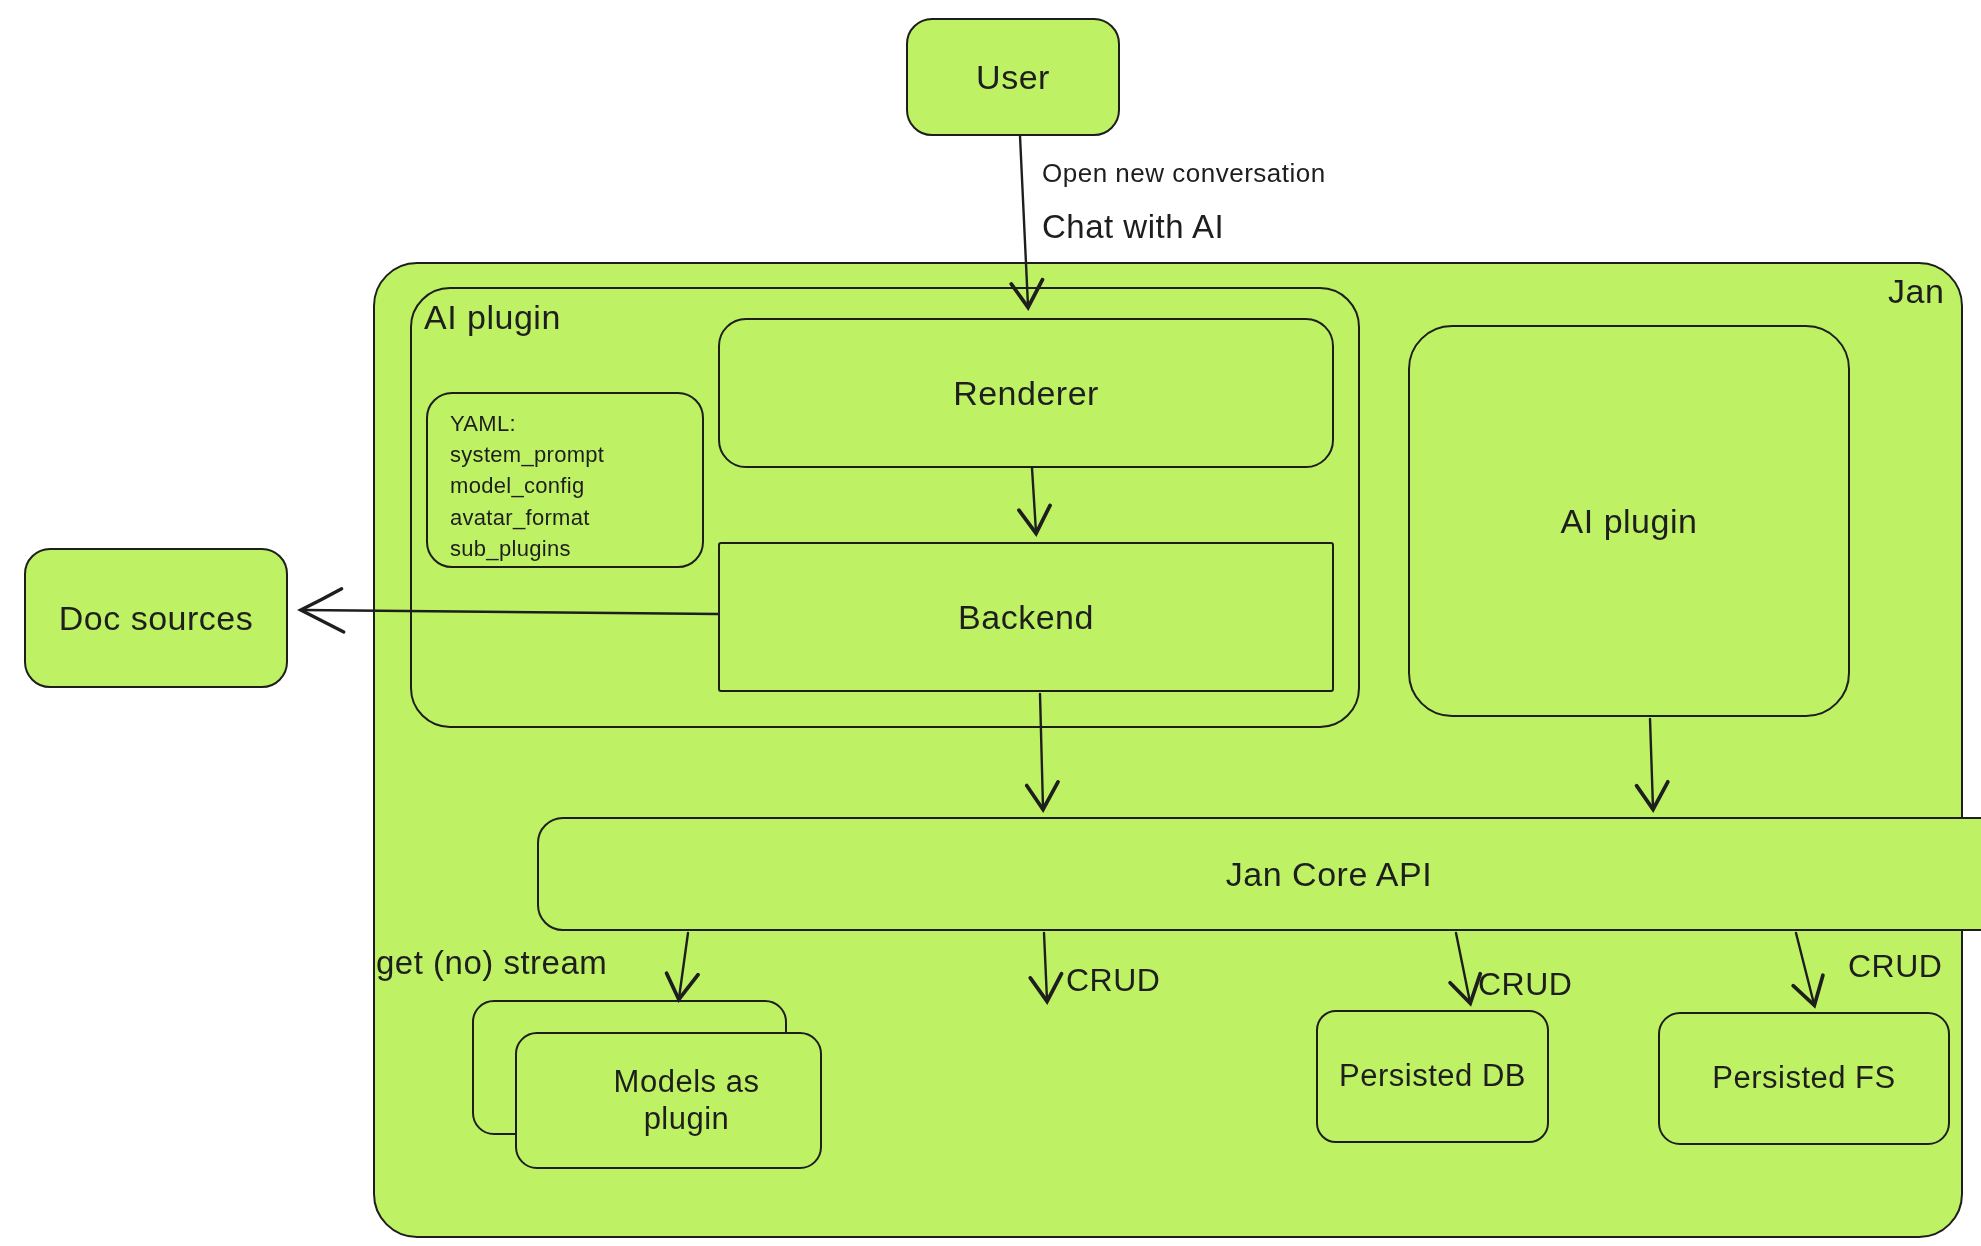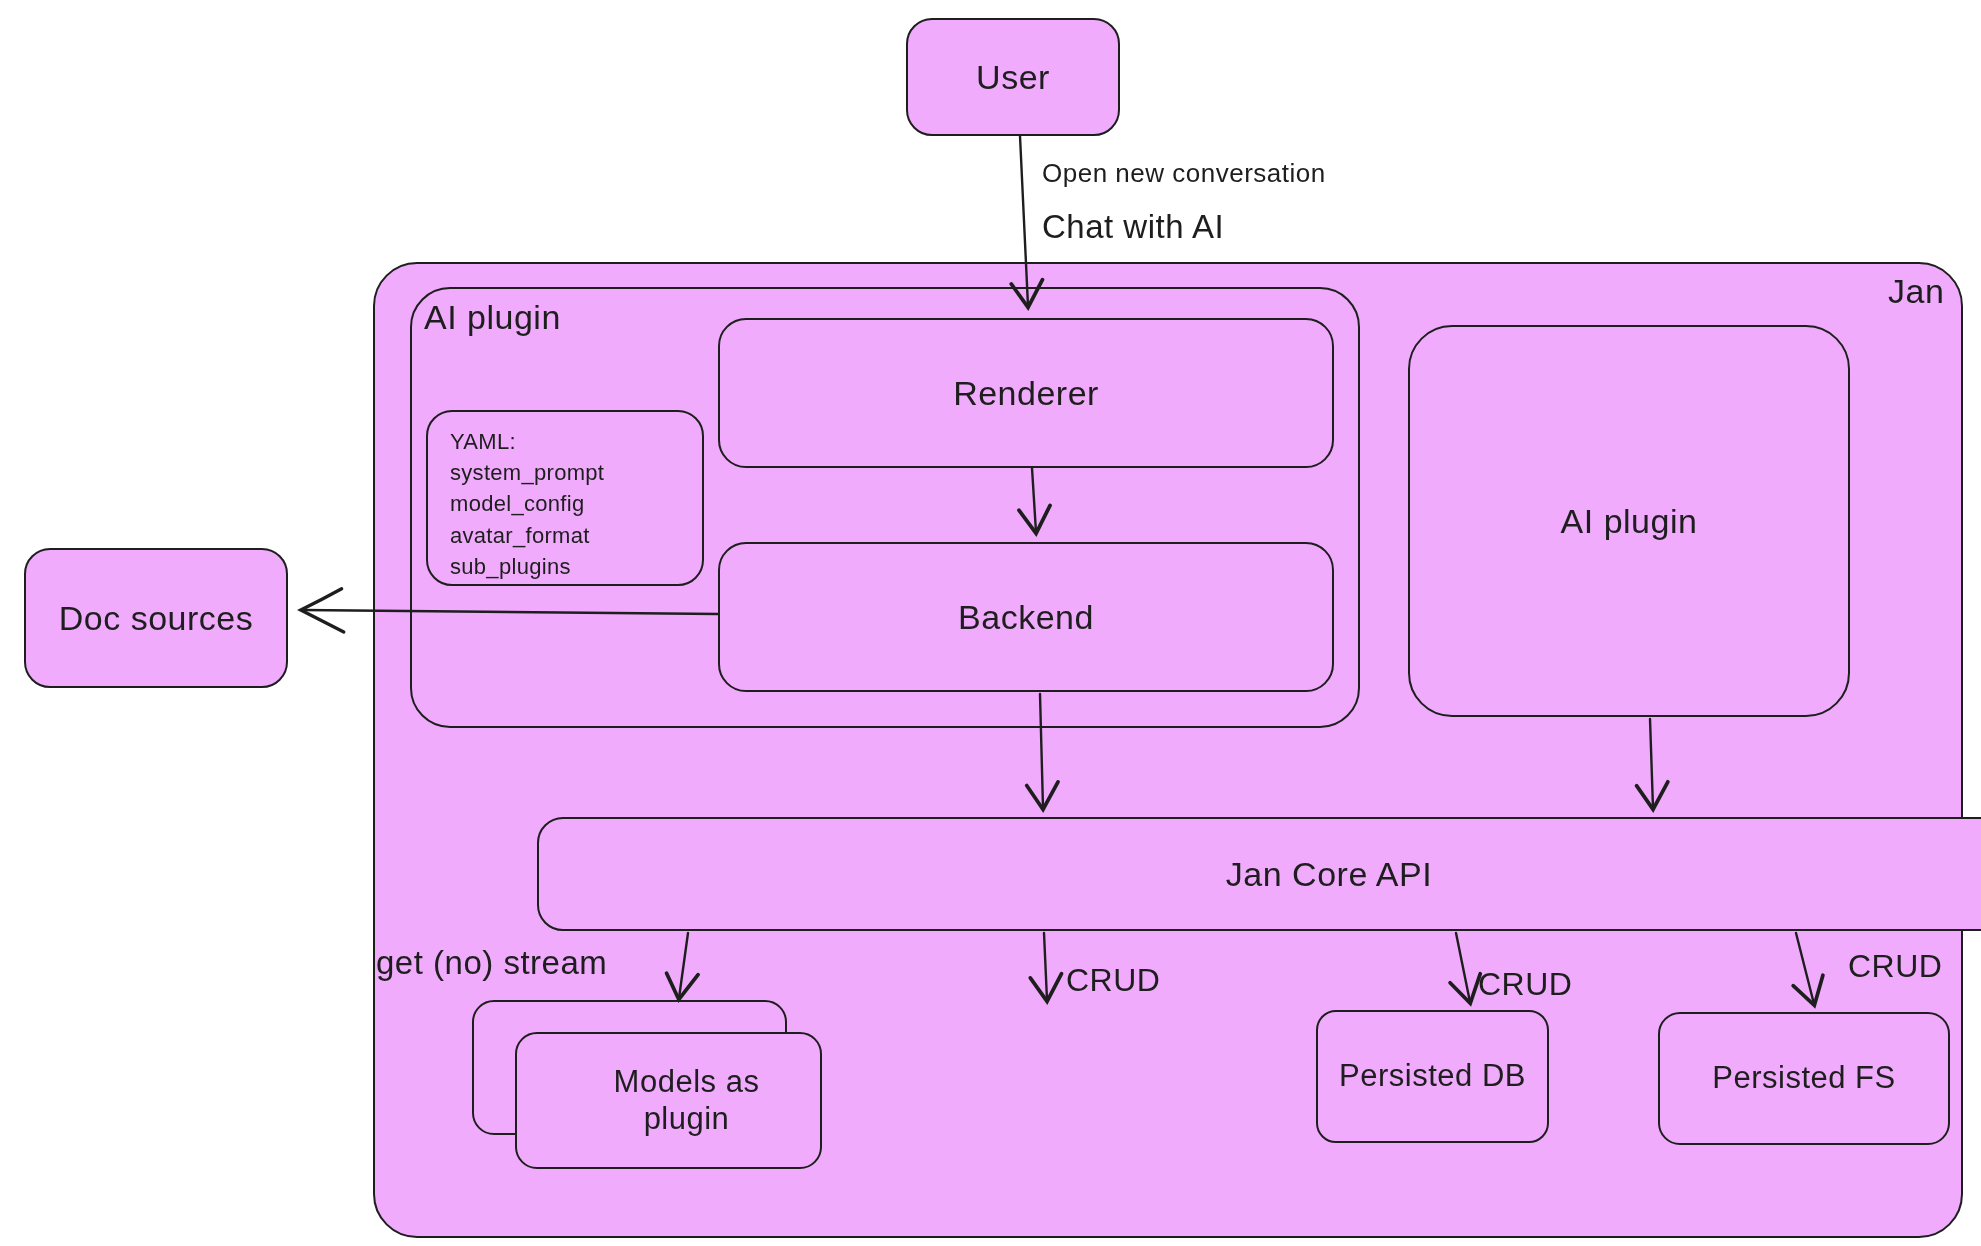--- a/index.html
+++ b/index.html
@@ -8,21 +8,21 @@
     width: 1981px;
     height: 1246px;
     background: #ffffff;
     font-family: "Liberation Sans", sans-serif;
     color: #1e1e1e;
     overflow: hidden;
   }
   .node {
     position: absolute;
     border: 2.6px solid #1e1e1e;
-    background: #f0abfc;
+    background: #bef264;
     box-sizing: border-box;
     display: flex;
     align-items: center;
     justify-content: center;
     text-align: center;
   }
   .node .lbl {
     font-size: 34px;
     line-height: 1.18;
     letter-spacing: 0.5px;
@@ -59,31 +59,31 @@
   <div class="floating-label container-label" style="left:424px; top:298px;">AI plugin</div>
 
   <div class="node" style="left:906px; top:18px; width:214px; height:118px; border-radius:26px;">
     <span class="lbl">User</span>
   </div>
 
   <div class="node" style="left:718px; top:318px; width:616px; height:150px; border-radius:28px;">
     <span class="lbl">Renderer</span>
   </div>
 
-  <div class="node" style="left:426px; top:410px; width:278px; height:176px; border-radius:26px;
+  <div class="node" style="left:426px; top:392px; width:278px; height:176px; border-radius:26px;
               flex-direction:column; align-items:flex-start; justify-content:flex-start;
               padding:14px 0 0 22px; text-align:left;">
     <div class="yaml-line">YAML:</div>
     <div class="yaml-line">system_prompt</div>
     <div class="yaml-line">model_config</div>
     <div class="yaml-line">avatar_format</div>
     <div class="yaml-line">sub_plugins</div>
   </div>
 
-  <div class="node" style="left:718px; top:542px; width:616px; height:150px; border-radius:28px;">
+  <div class="node" style="left:718px; top:542px; width:616px; height:150px; border-radius:3px;">
     <span class="lbl">Backend</span>
   </div>
 
   <div class="node" style="left:24px; top:548px; width:264px; height:140px; border-radius:26px;">
     <span class="lbl">Doc sources</span>
   </div>
 
   <div class="node" style="left:1408px; top:325px; width:442px; height:392px; border-radius:44px;">
     <span class="lbl">AI plugin</span>
   </div>

